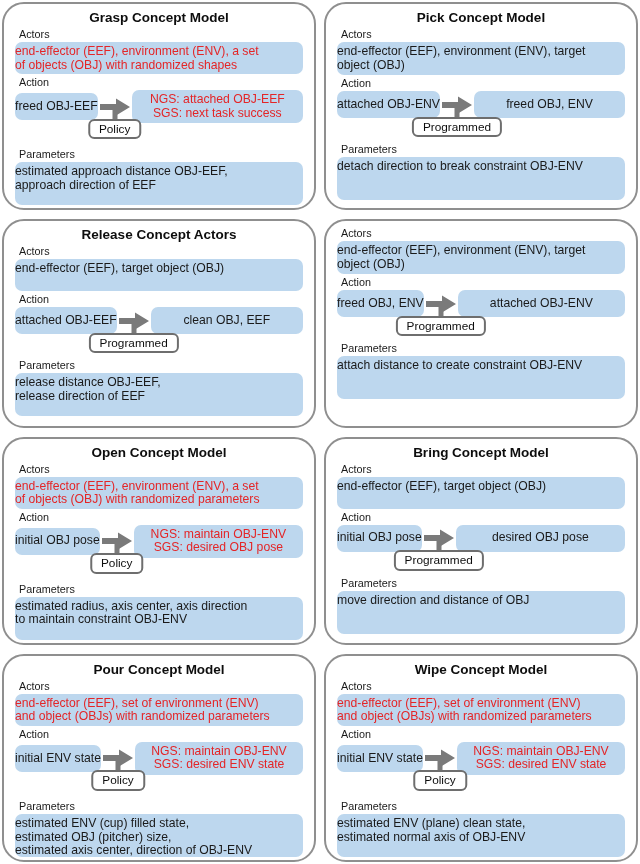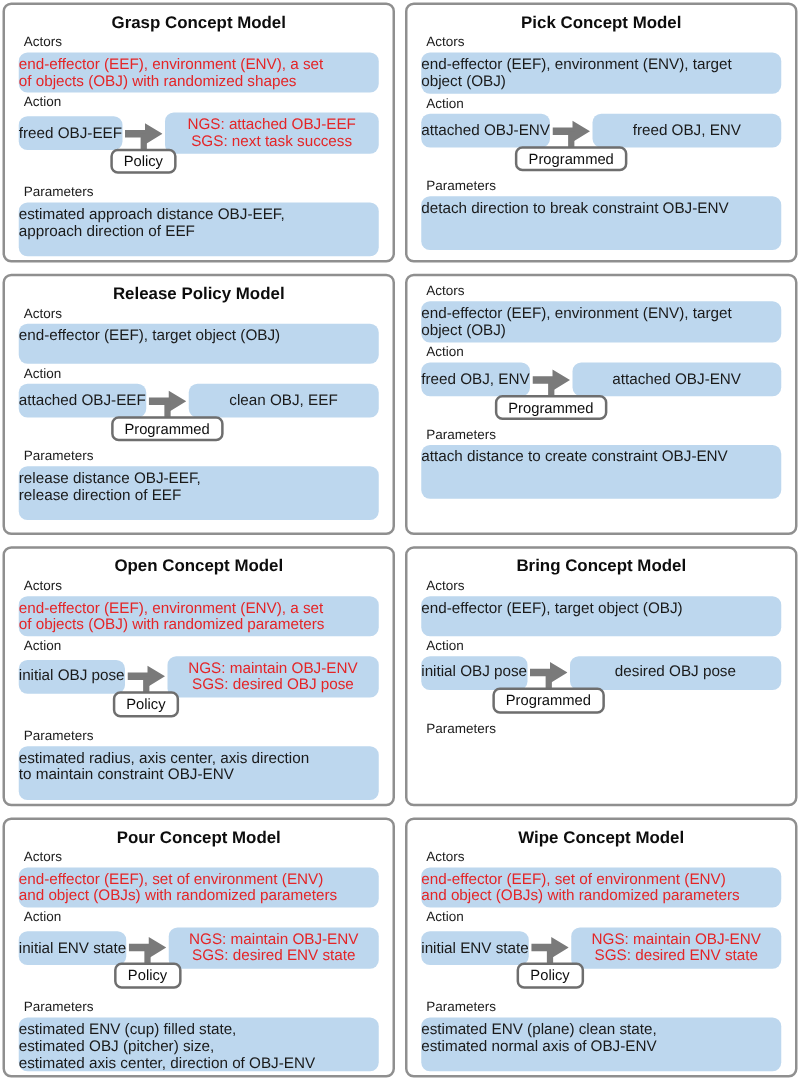--- a/index.html
+++ b/index.html
@@ -14,21 +14,21 @@
     width: 640px; height: 864px;
     padding: 2px;
     display: grid;
     grid-template-columns: 1fr 1fr;
     grid-auto-rows: 1fr;
     gap: 9px 8px;
   }
   .card {
     background: #ffffff;
     border: 2px solid #8f8f8f;
-    border-radius: 7px;
+    border-radius: 22px;
     padding: 4px 11px 7px 11px;
     display: flex;
     flex-direction: column;
     overflow: hidden;
   }
   .card-title {
     font-size: 13.5px;
     font-weight: bold;
     text-align: center;
     line-height: 16px;
@@ -153,21 +153,21 @@
         <div class="stem"></div>
         <div class="mech-box">Programmed</div>
       </div>
       <div class="box output-box">freed OBJ, ENV</div>
     </div>
     <div class="section-label">Parameters</div>
     <div class="box params-box">detach direction to break constraint OBJ-ENV</div>
   </div>
 
   <div class="card">
-    <div class="card-title">Release Policy Model</div>
+    <div class="card-title">Release Concept Actors</div>
     <div class="section-label">Actors</div>
     <div class="box actors-box">end-effector (EEF), target object (OBJ)</div>
     <div class="section-label">Action</div>
     <div class="action-row">
       <div class="box input-box">attached OBJ-EEF</div>
       <div class="arrow-col">
         <svg class="arrow-svg" viewBox="0 0 30 20">
             <path d="M0 7 H16 V1.5 L30 10 L16 18.5 V13 H0 Z" fill="#7a7a7a"></path>
           </svg>
         <div class="stem"></div>
@@ -233,20 +233,21 @@
       <div class="arrow-col">
         <svg class="arrow-svg" viewBox="0 0 30 20">
             <path d="M0 7 H16 V1.5 L30 10 L16 18.5 V13 H0 Z" fill="#7a7a7a"></path>
           </svg>
         <div class="stem"></div>
         <div class="mech-box">Programmed</div>
       </div>
       <div class="box output-box">desired OBJ pose</div>
     </div>
     <div class="section-label">Parameters</div>
+    <div class="box params-box">move direction and distance of OBJ</div>
   </div>
 
   <div class="card">
     <div class="card-title">Pour Concept Model</div>
     <div class="section-label">Actors</div>
     <div class="box actors-box red-text">end-effector (EEF), set of environment (ENV)
 and object (OBJs) with randomized parameters</div>
     <div class="section-label">Action</div>
     <div class="action-row">
       <div class="box input-box">initial ENV state</div>

